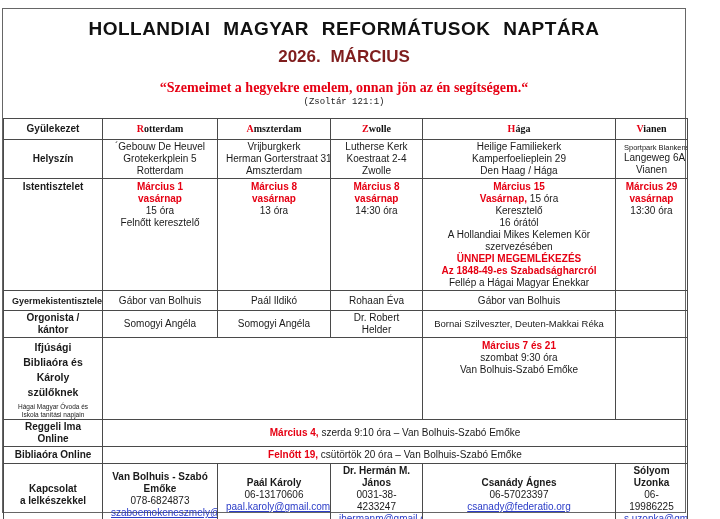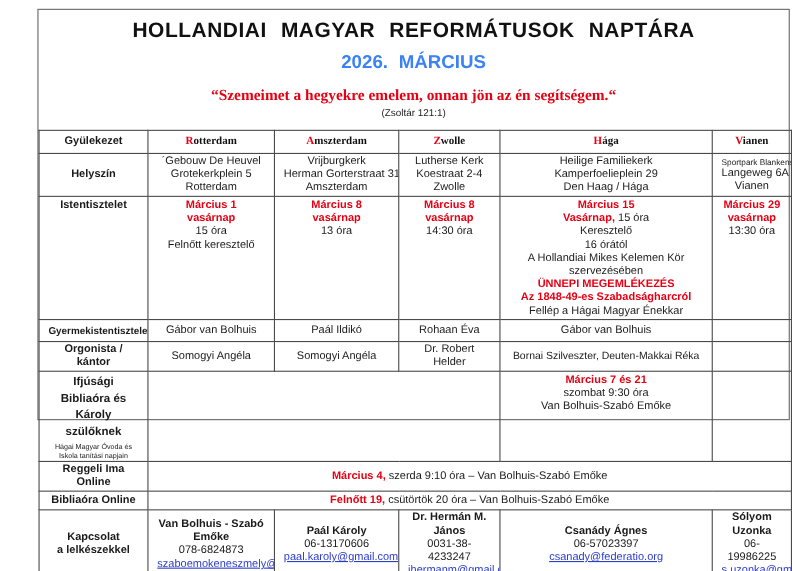--- a/index.html
+++ b/index.html
@@ -1,22 +1,22 @@
 <!DOCTYPE html>
 <html><head>
 <meta charset="utf-8">
 <style>
   html,body{margin:0;padding:0;}
   body{width:720px;height:519px;background:#ffffff;font-family:"Liberation Sans",sans-serif;color:#1a1a1a;position:relative;}
-  .doc{position:absolute;left:34px;top:8px;width:684px;height:374px;border:1px solid #666;box-sizing:border-box;background:#fff;}
+  .doc{position:absolute;left:2px;top:8px;width:684px;height:505px;border:1px solid #666;box-sizing:border-box;background:#fff;}
   .hdr{text-align:center;}
   .title{margin-top:9px;font-size:19px;font-weight:bold;letter-spacing:0.5px;word-spacing:7px;color:#111;}
-  .subtitle{margin-top:7px;font-size:17px;font-weight:bold;word-spacing:5px;color:#3b82f6;}
+  .subtitle{margin-top:7px;font-size:17px;font-weight:bold;word-spacing:5px;color:#7f1d1d;}
   .quote{margin-top:13px;font-family:"Liberation Serif",serif;font-size:14px;font-weight:bold;color:#e60013;}
-  .quote-ref{margin-top:1px;font-family:Liberation Sans, sans-serif;font-size:9px;color:#222;}
+  .quote-ref{margin-top:1px;font-family:Liberation Mono, monospace;font-size:9px;color:#222;}
   table.cal{border-collapse:collapse;table-layout:fixed;width:684px;margin-top:11px;}
   table.cal td{border:1px solid #4a4a4a;text-align:center;vertical-align:middle;padding:1px 8px;font-size:10px;line-height:12px;overflow:hidden;}
   td.lbl{text-align:left;font-weight:bold;padding-left:4px;font-size:10px;}
   .city{font-family:"Liberation Serif",serif;font-size:14px;font-weight:bold;color:#111;}
   .red{color:#e60013;}
   .rb{color:#e60013;font-weight:bold;}
   .b{font-weight:normal;}
   .top{vertical-align:top !important;padding-top:2px !important;}
   .nowrap{white-space:nowrap;}
   .xs{font-size:7.5px;line-height:9px;}

